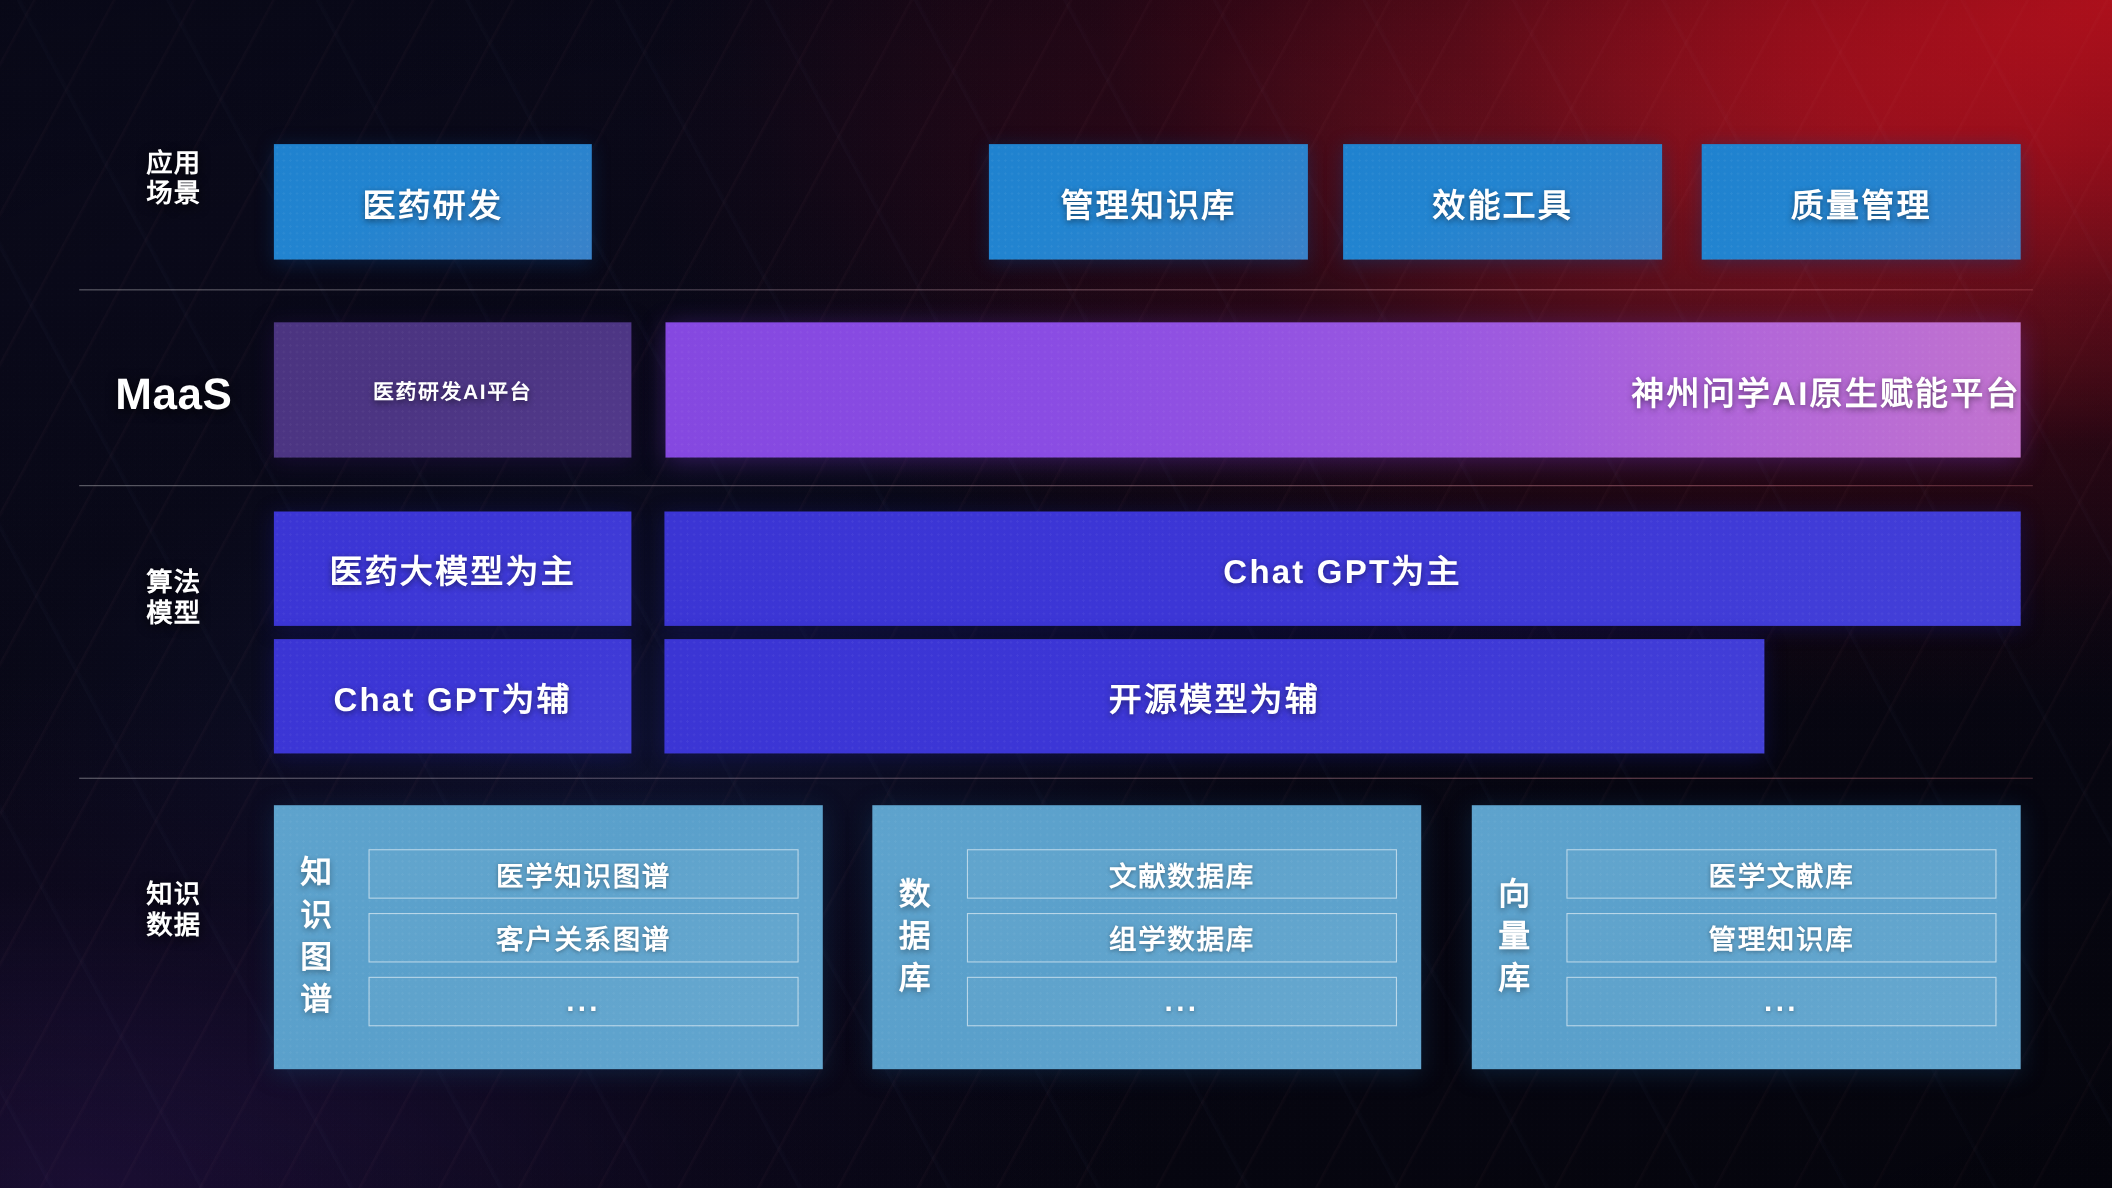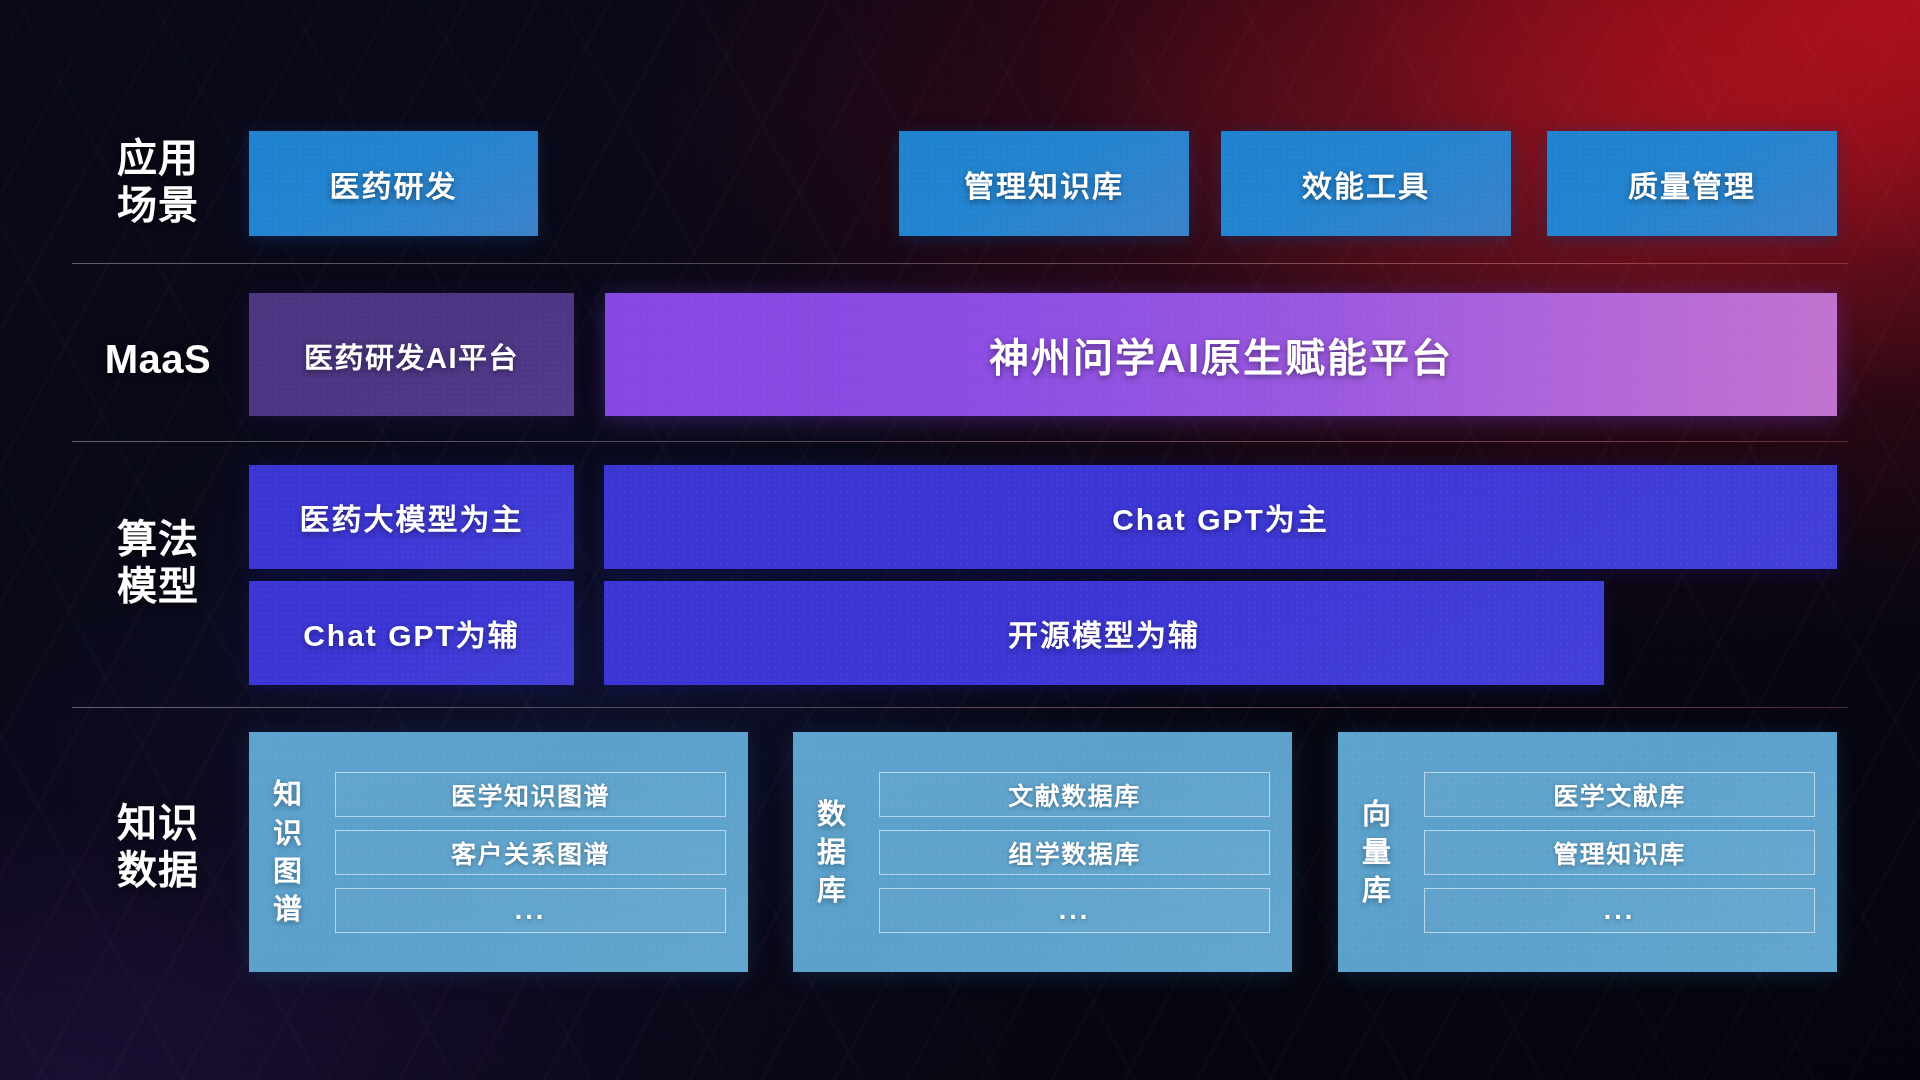--- a/index.html
+++ b/index.html
@@ -74,21 +74,21 @@
     padding: 0;
   }
 
   .row-label {
     position: absolute;
     left: 72px;
     width: 172px;
     text-align: center;
     color: #ffffff;
     font-weight: 700;
-    font-size: 40px;
+    font-size: 24px;
     line-height: 1.18;
     letter-spacing: 1px;
     white-space: pre-line;
     text-shadow: 0 2px 10px rgba(0,0,0,0.85);
   }
   .row-label.latin { font-size: 40px; letter-spacing: 0.5px; }
 
   .divider {
     position: absolute;
     left: 72px;
@@ -126,30 +126,31 @@
     position: absolute; inset: 0;
     background-image: radial-gradient(rgba(255,255,255,0.10) 1px, transparent 1.1px);
     background-size: 6px 6px;
     opacity: .5;
     pointer-events: none;
   }
 
   
   .tile-maas-left {
     background: linear-gradient(155deg, #4b3480 0%, #4c3583 50%, #533a8c 100%);
-    font-size: 29px;
+    font-size: 19px;
     letter-spacing: 1.5px;
     box-shadow: 0 3px 18px rgba(40,18,80,0.5);
     text-align: center;
   }
   .tile-maas-right {
     background: linear-gradient(92deg, #8548e0 0%, #8a4ce3 28%, #9a58e0 58%, #b266d8 80%, #c173cf 100%);
-    font-size: 40px;
+    font-size: 30px;
     letter-spacing: 2px;
     box-shadow: 0 3px 22px rgba(110,50,190,0.45);
+    justify-content: flex-end;
   }
   .tile-maas-left::after, .tile-maas-right::after {
     content: "";
     position: absolute; inset: 0;
     background-image: radial-gradient(rgba(255,255,255,0.09) 1px, transparent 1.1px);
     background-size: 6px 6px;
     opacity: .45;
     pointer-events: none;
   }
 

